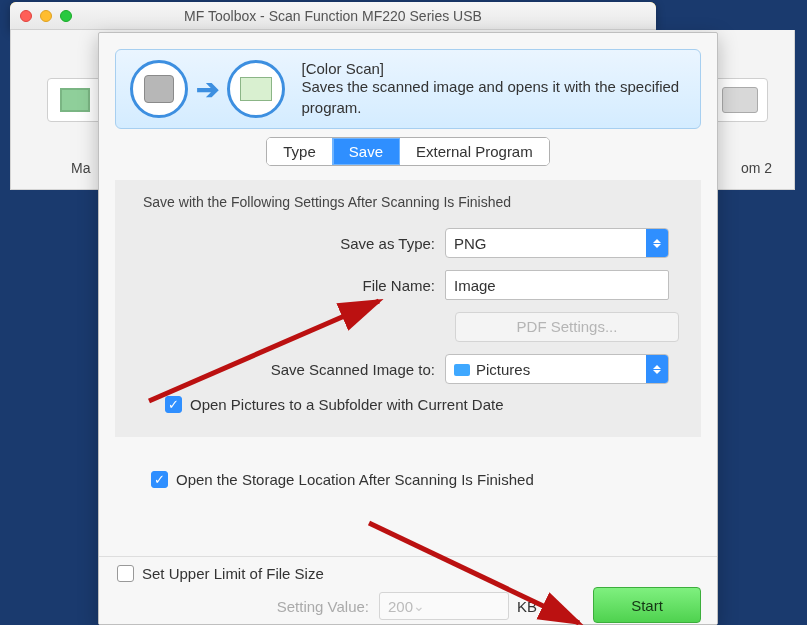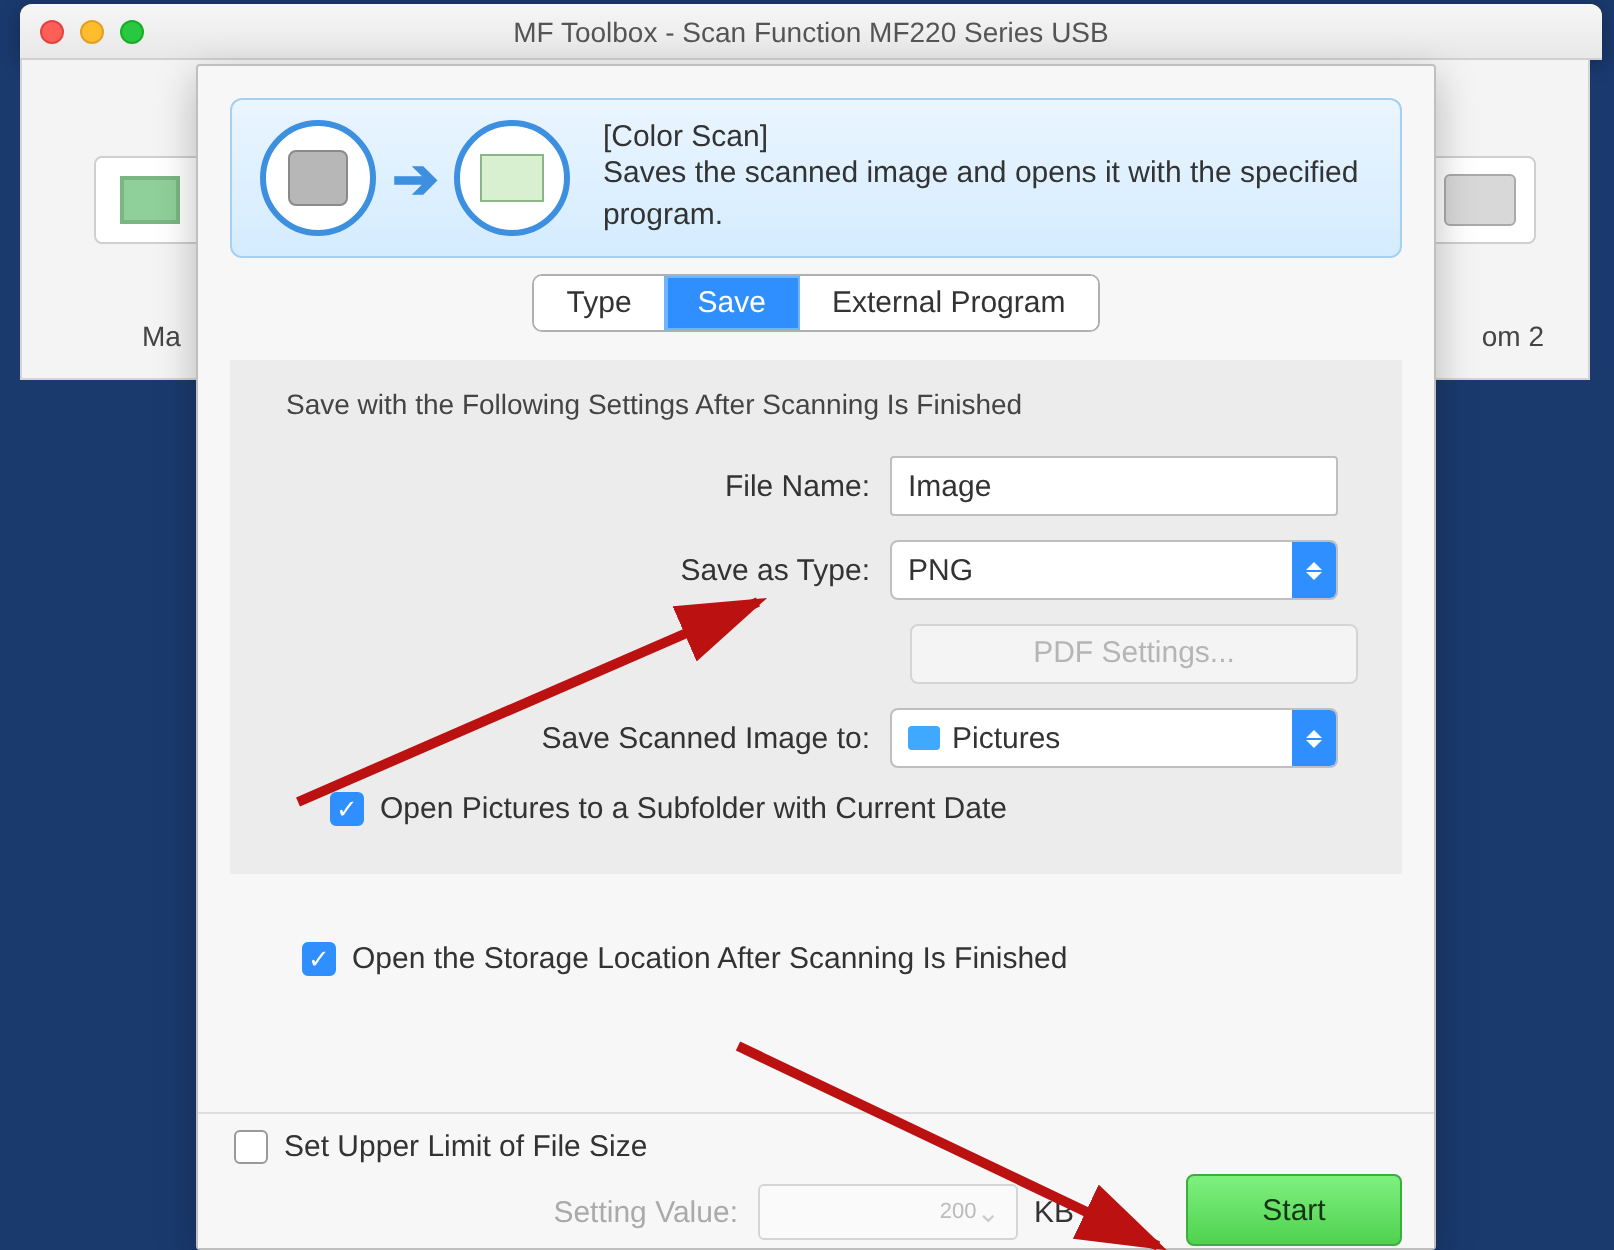--- a/index.html
+++ b/index.html
@@ -1,21 +1,21 @@
 <!DOCTYPE html>
 <html><head>
   <meta charset="utf-8">
   <style>
     * { margin: 0; padding: 0; box-sizing: border-box; font-family: -apple-system, "Helvetica Neue", Arial, sans-serif; }
     body { background: #1a3a6e; width: 807px; height: 625px; overflow: hidden; position: relative; }
 
     .window {
       position: absolute;
       left: 10px; top: 2px;
-      width: 791px;
+      width: 646px;
       background: #eab308;
       border-radius: 6px 6px 0 0;
       box-shadow: 0 2px 10px rgba(0,0,0,0.3);
     }
     .titlebar {
       height: 28px;
       background: linear-gradient(#f6f6f6,#e8e8e8);
       border-bottom: 1px solid #d0d0d0;
       display: flex;
       align-items: center;
@@ -148,22 +148,22 @@
       position:absolute; left:0; right:0; bottom:0;
       padding:8px 16px 0 16px;
       border-top:1px solid #dedede;
       background:#f7f7f7;
     }
     .limit { display:flex; align-items:center; gap:8px; font-size:15px; color:#333; margin-left:2px; }
     .limit-sub { display:flex; align-items:center; margin:10px 0 4px 0; }
     .limit-sub-label { width:264px; text-align:right; padding-right:10px; font-size:15px; color:#aaa; }
     .spin {
       width:130px; height:28px; border:1px solid #d5d5d5; background:#fafafa;
-      color:#bbb; padding:0 8px; font-size:11px; border-radius:3px;
-      display:flex; align-items:center; justify-content:flex-end;
+      color:#bbb; padding:0 8px; font-size:15px; border-radius:3px;
+      display:flex; align-items:center; justify-content:flex-start;
     }
     .spin::after { content:"⌄"; color:#ccc; font-size:14px; }
     .kb { font-size:15px; color:#333; margin-left:8px; }
 
     .start-btn {
       position:absolute; right:16px; bottom:1px;
       width:108px; height:36px;
       background: linear-gradient(#7ff07f,#4fd24f);
       border:1px solid #3cae3c; border-radius:4px;
       color:#143514; font-size:15px;
@@ -216,30 +216,30 @@
       <div class="seg-item">Type</div>
       <div class="seg-item active">Save</div>
       <div class="seg-item">External Program</div>
     </div>
   </div>
 
   <div class="panel">
     <div class="panel-heading">Save with the Following Settings After Scanning Is Finished</div>
 
     <div class="form-row">
-      <div class="form-label">File Name:</div>
-      <input class="text-input" value="Image" style="">
-    </div>
-
-    <div class="form-row">
       <div class="form-label">Save as Type:</div>
       <div class="select">
         <span>PNG</span>
         <span class="cap"></span>
       </div>
+    </div>
+
+    <div class="form-row">
+      <div class="form-label">File Name:</div>
+      <input class="text-input" value="Image" style="">
     </div>
 
     <div class="pdf-btn">PDF Settings...</div>
 
     <div class="form-row">
       <div class="form-label">Save Scanned Image to:</div>
       <div class="select">
         <span><span class="folder-icon"></span><span>Pictures</span></span>
         <span class="cap"></span>
       </div>

